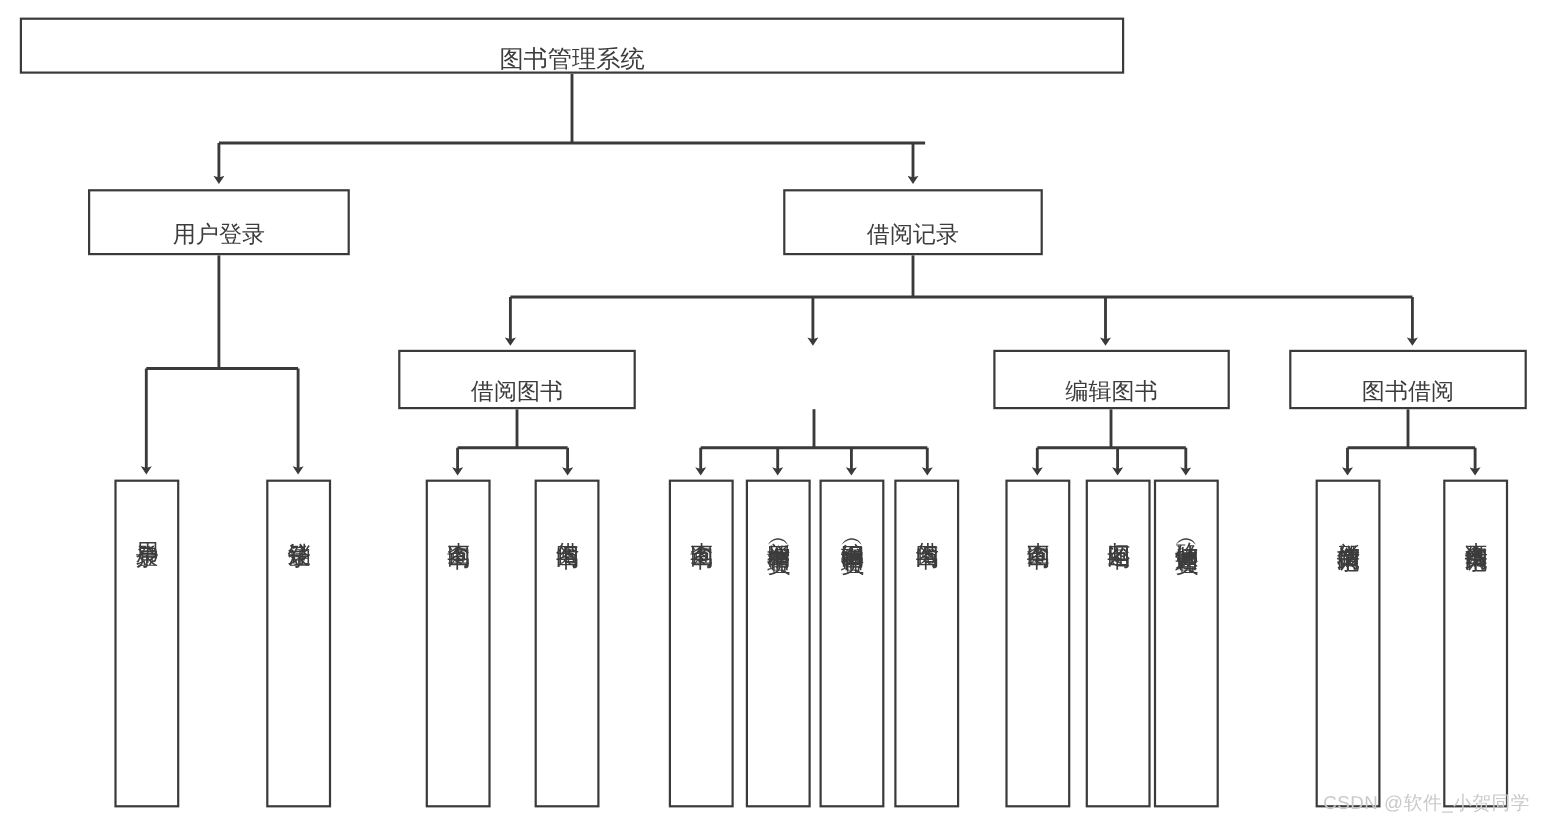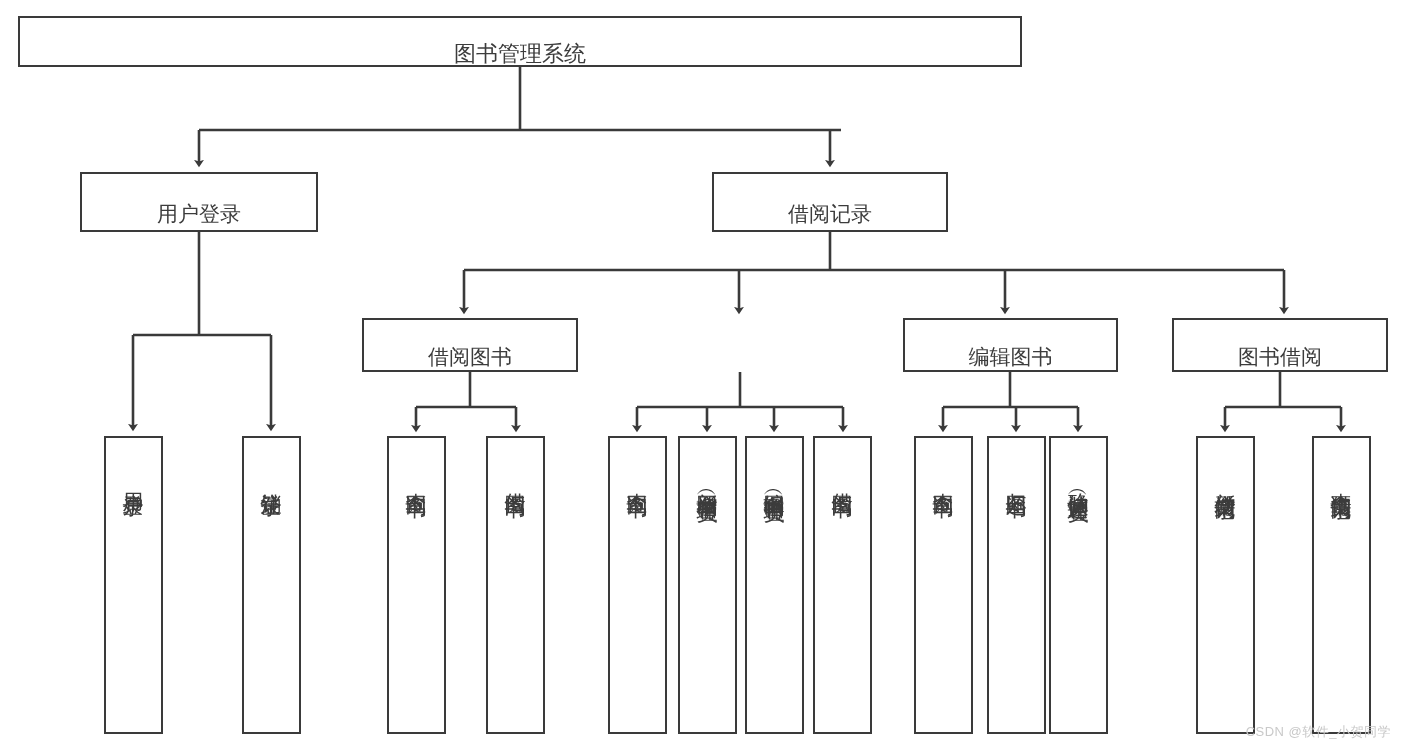--- a/index.html
+++ b/index.html
@@ -55,21 +55,21 @@
     writing-mode: vertical-rl;
     text-orientation: upright;
     font-size: 21px;
     letter-spacing: 1.5px;
     line-height: 1;
   }
   #watermark {
     position: absolute;
     right: 14px;
     bottom: 6px;
-    font-size: 13px;
+    font-size: 17px;
     color: #c9c9c9;
     letter-spacing: 0.5px;
     white-space: nowrap;
   }
 </style>
 </head>
 <body>
 
 <div id="diagram-canvas">
 

